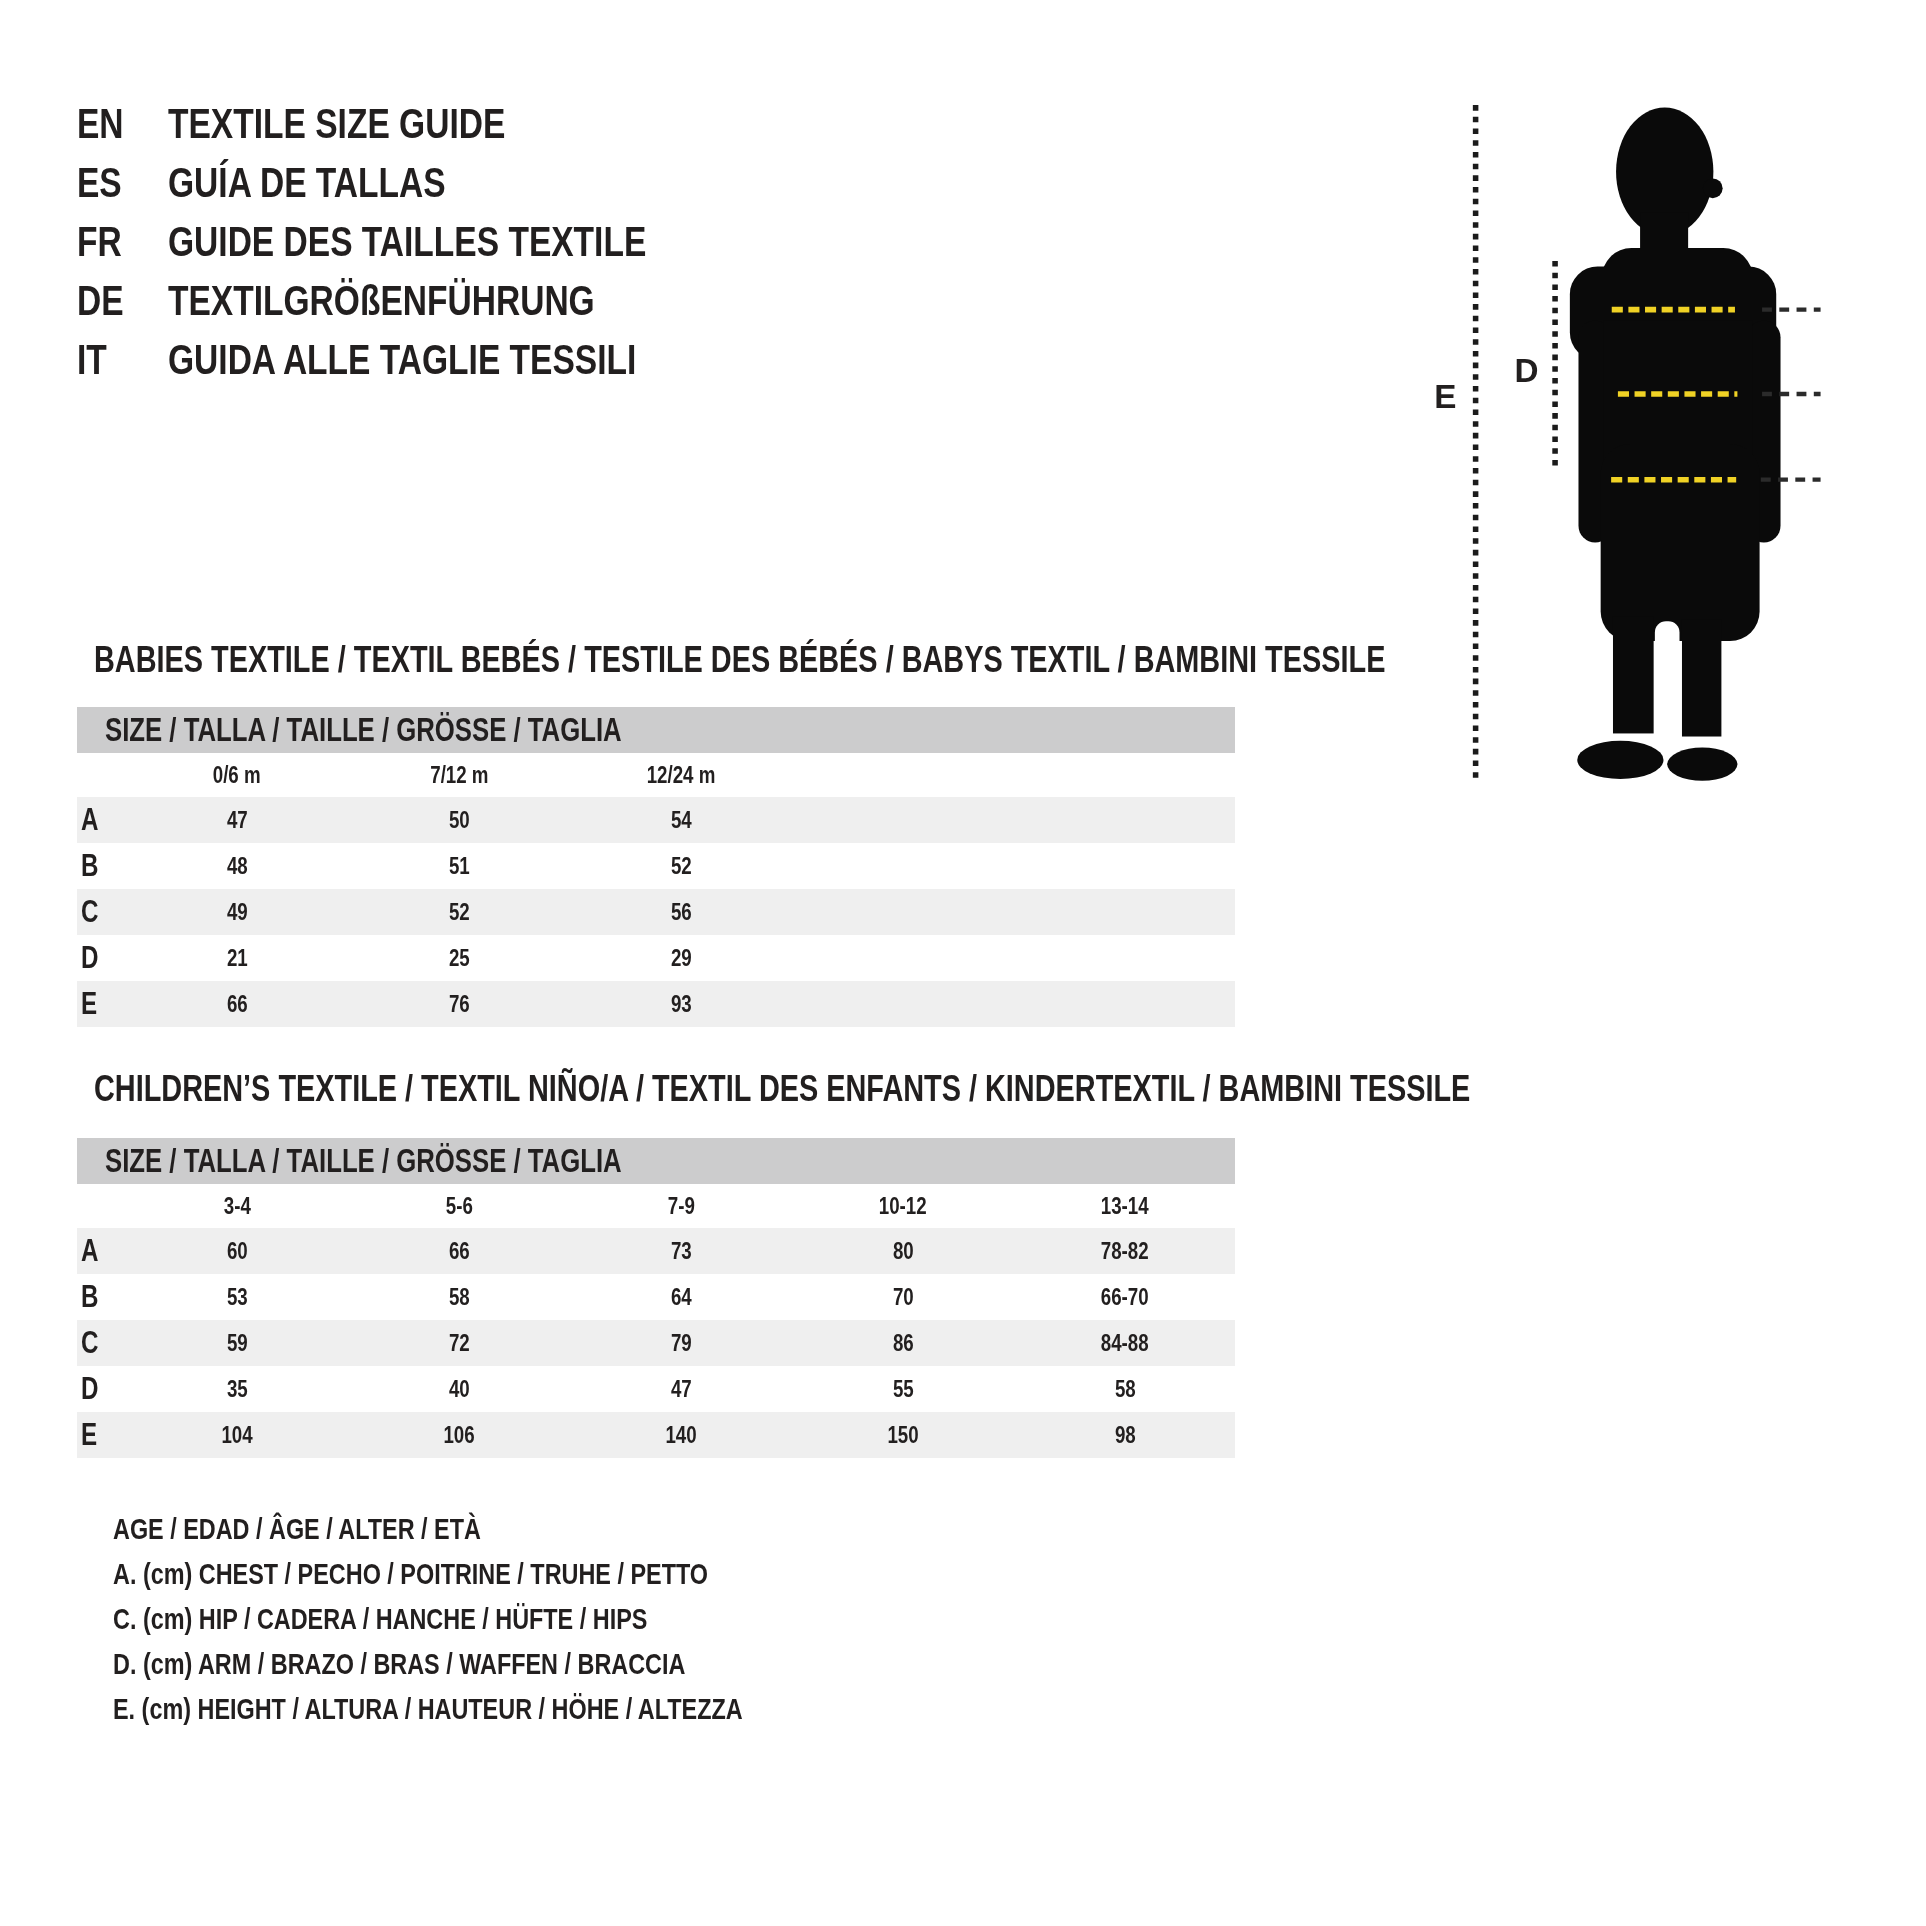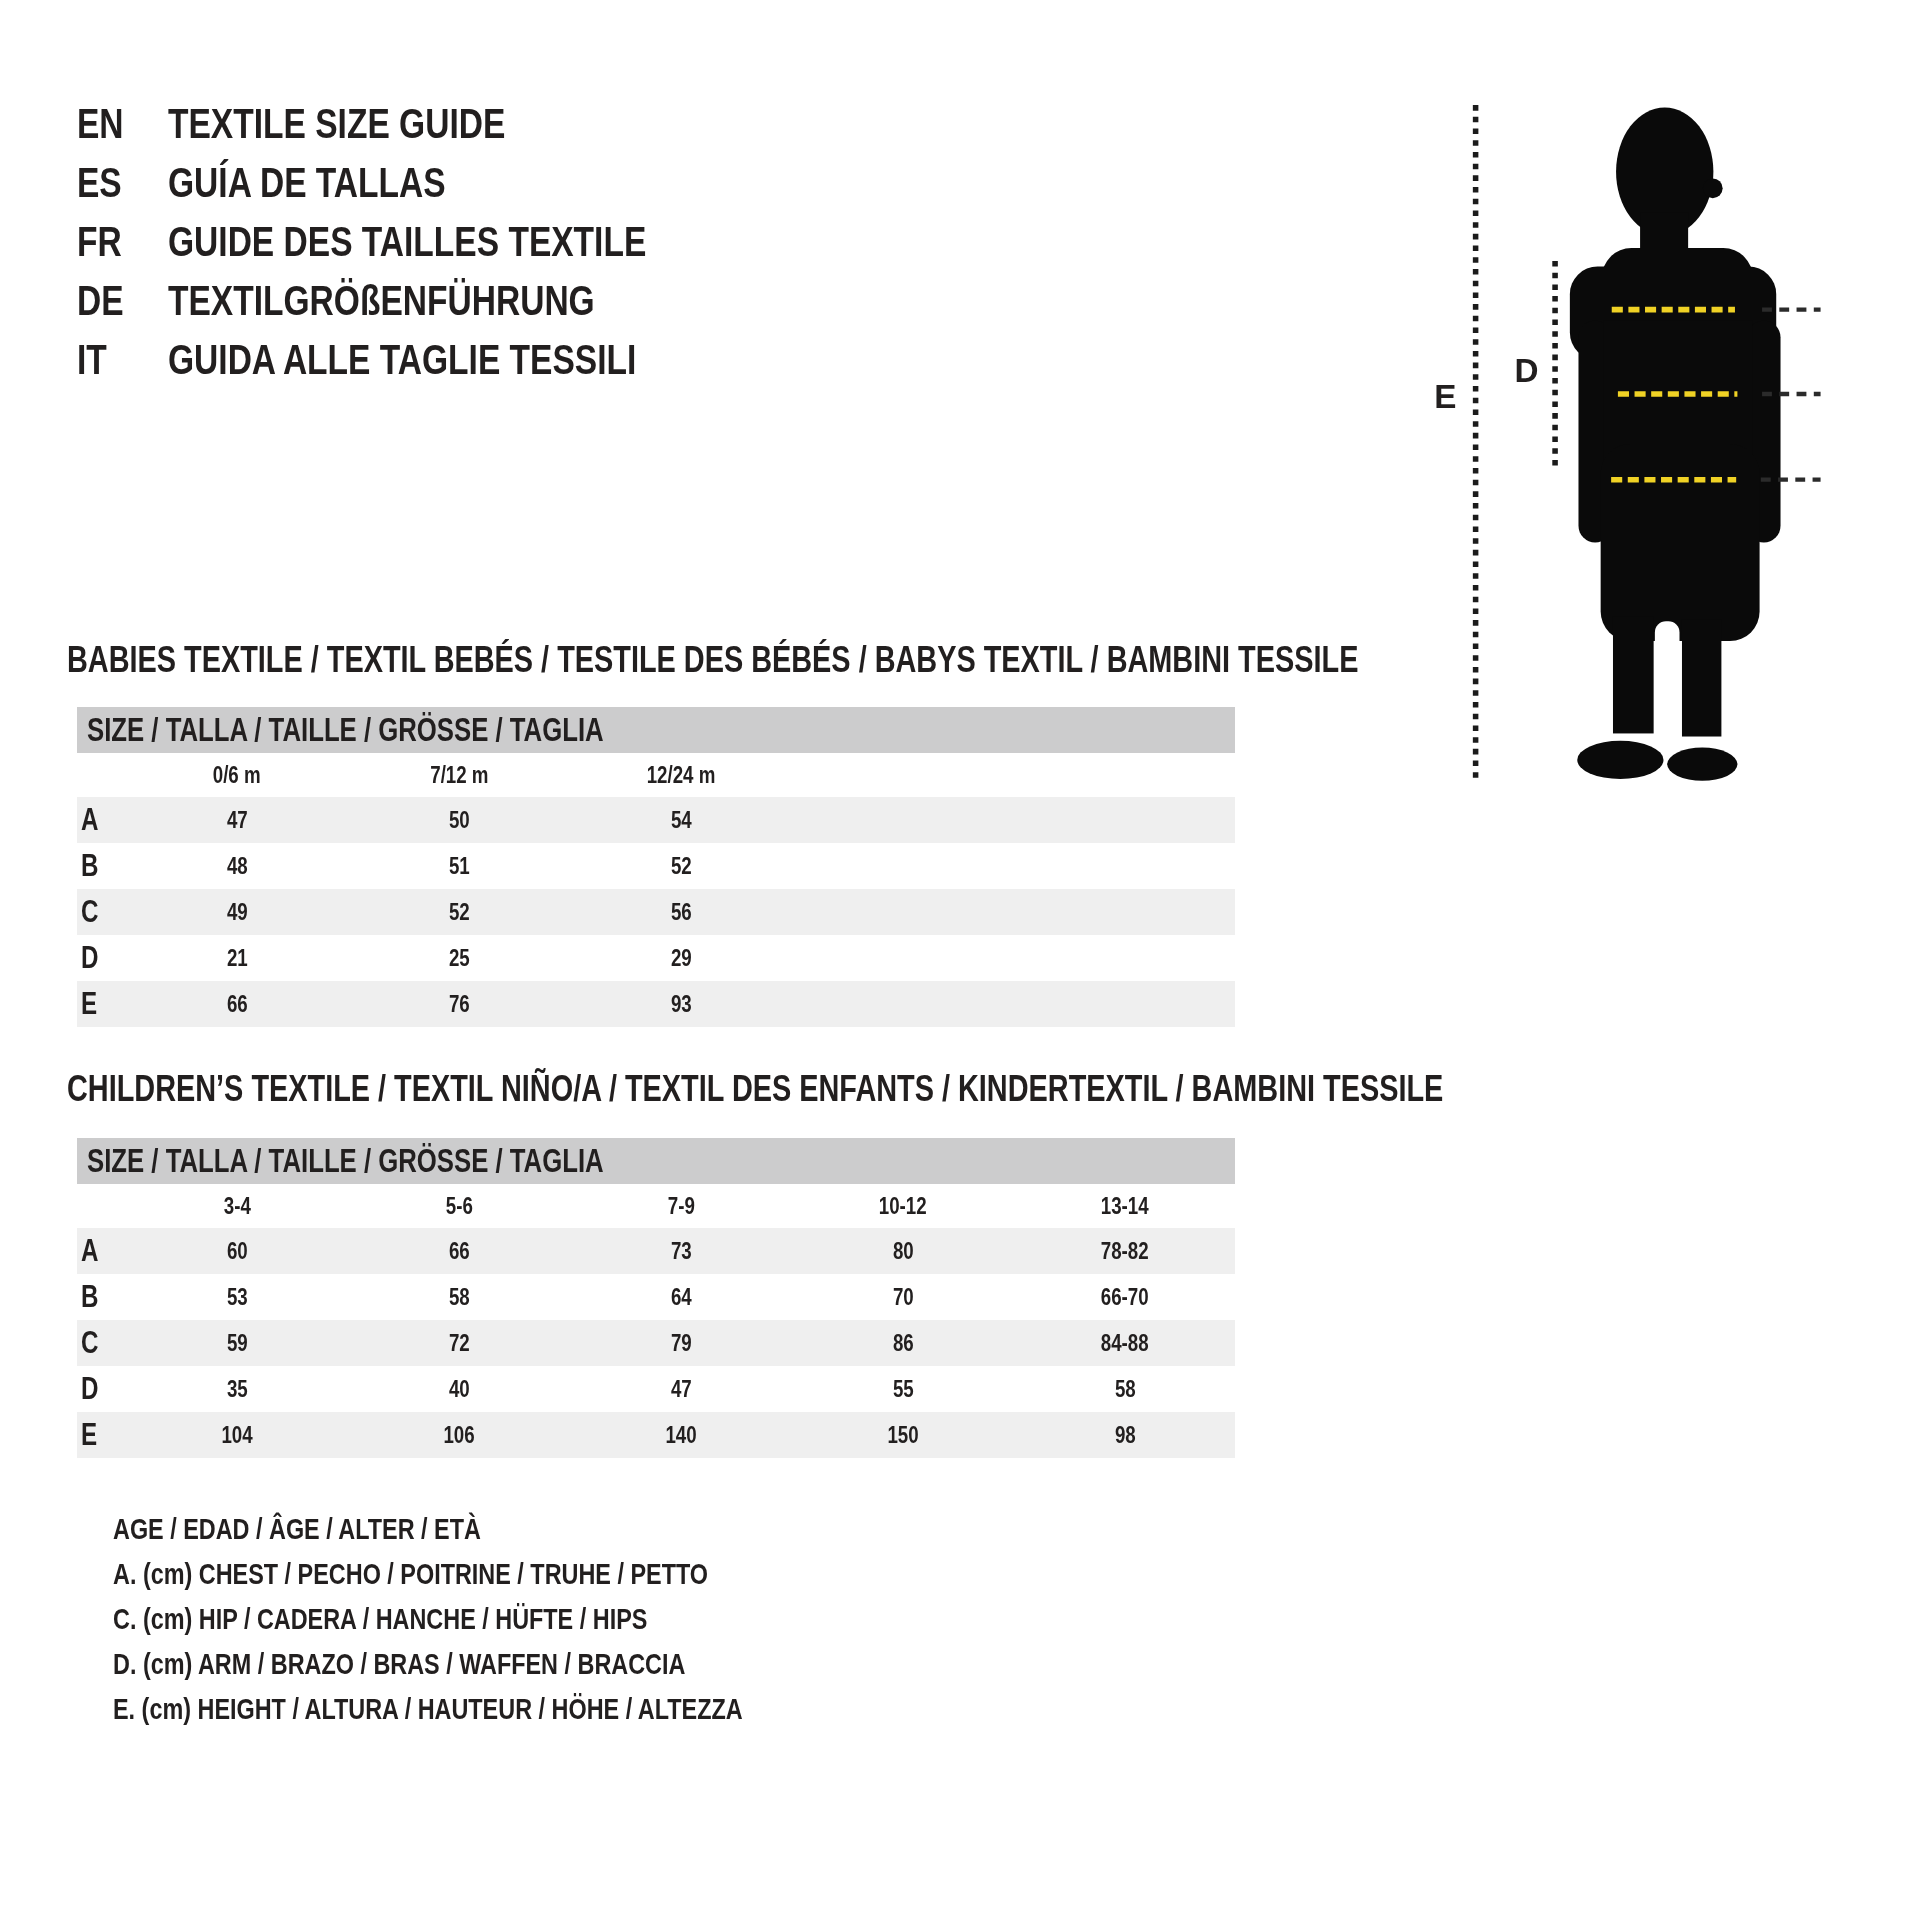--- a/index.html
+++ b/index.html
@@ -20,25 +20,25 @@
   .htitle { position:absolute; left:91px; top:0; line-height:59px; font-size:43px; }
 
   
   .fig { position:absolute; left:1417px; top:62px; width:509px; height:770px; }
   .figlabel { font-family:"Liberation Sans","DejaVu Sans",sans-serif; font-weight:700; font-size:54px; fill:#221f1f; }
   .dotline { stroke:#1b1b1b; stroke-width:9; stroke-dasharray:9 10; fill:none; }
   .ymeas   { stroke:#f0d225; stroke-width:9; stroke-dasharray:18 9; fill:none; }
   .dmeas   { stroke:#2b2b2b; stroke-width:7; stroke-dasharray:16 12; fill:none; }
 
   
-  .sect-title { position:absolute; left:67px; height:37px; line-height:37px; font-size:37px; }
+  .sect-title { position:absolute; left:94px; height:37px; line-height:37px; font-size:37px; }
 
   
   .tbl { position:absolute; left:77px; width:1158px; }
-  .tbl-bar { height:46px; background:#cccccd; display:flex; align-items:center; padding-left:10px; box-sizing:border-box; font-size:33px; }
+  .tbl-bar { height:46px; background:#cccccd; display:flex; align-items:center; padding-left:28px; box-sizing:border-box; font-size:33px; }
   .tbl-head { height:44px; }
   .tbl-row  { height:46px; }
   .grid3 { display:grid; grid-template-columns:49px 222px 222px 222px 1fr; align-items:center; }
   .grid5 { display:grid; grid-template-columns:49px 222px 222px 222px 222px 222px 1fr; align-items:center; }
   .stripe { background:#efefef; }
   .cell-letter { font-size:31px; padding-left:3.7px; }
   .cell-val { font-size:24px; text-align:center; }
 
   
   .legend { position:absolute; left:77px; top:1506px; }

